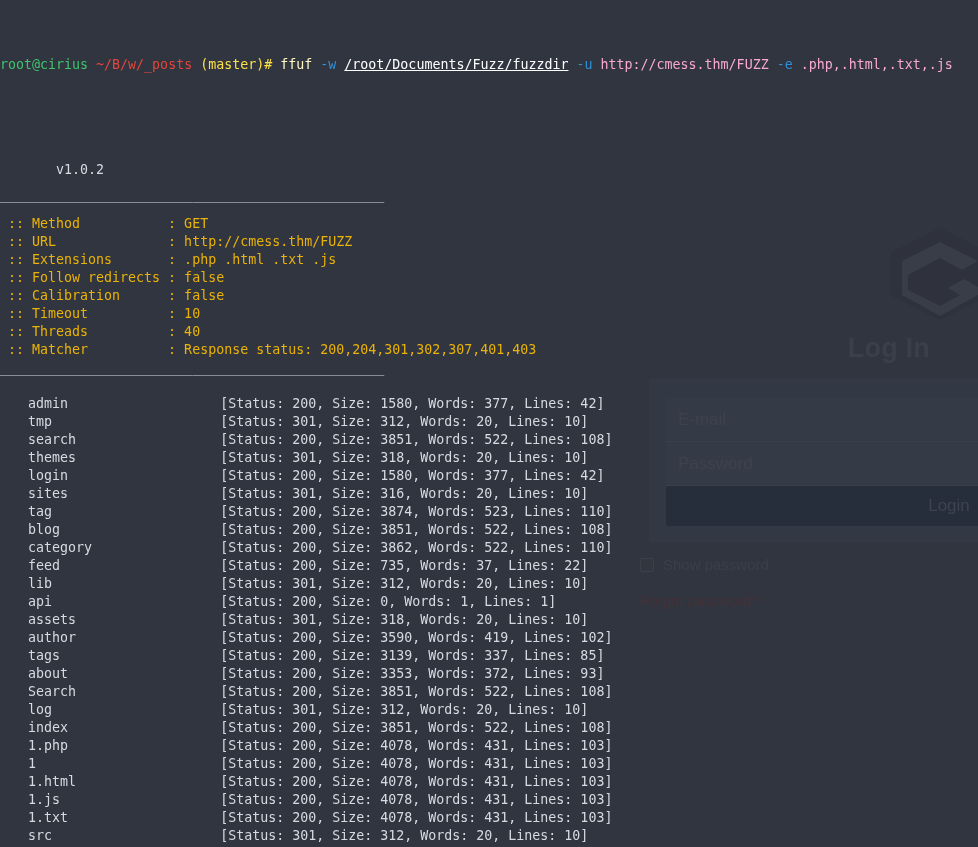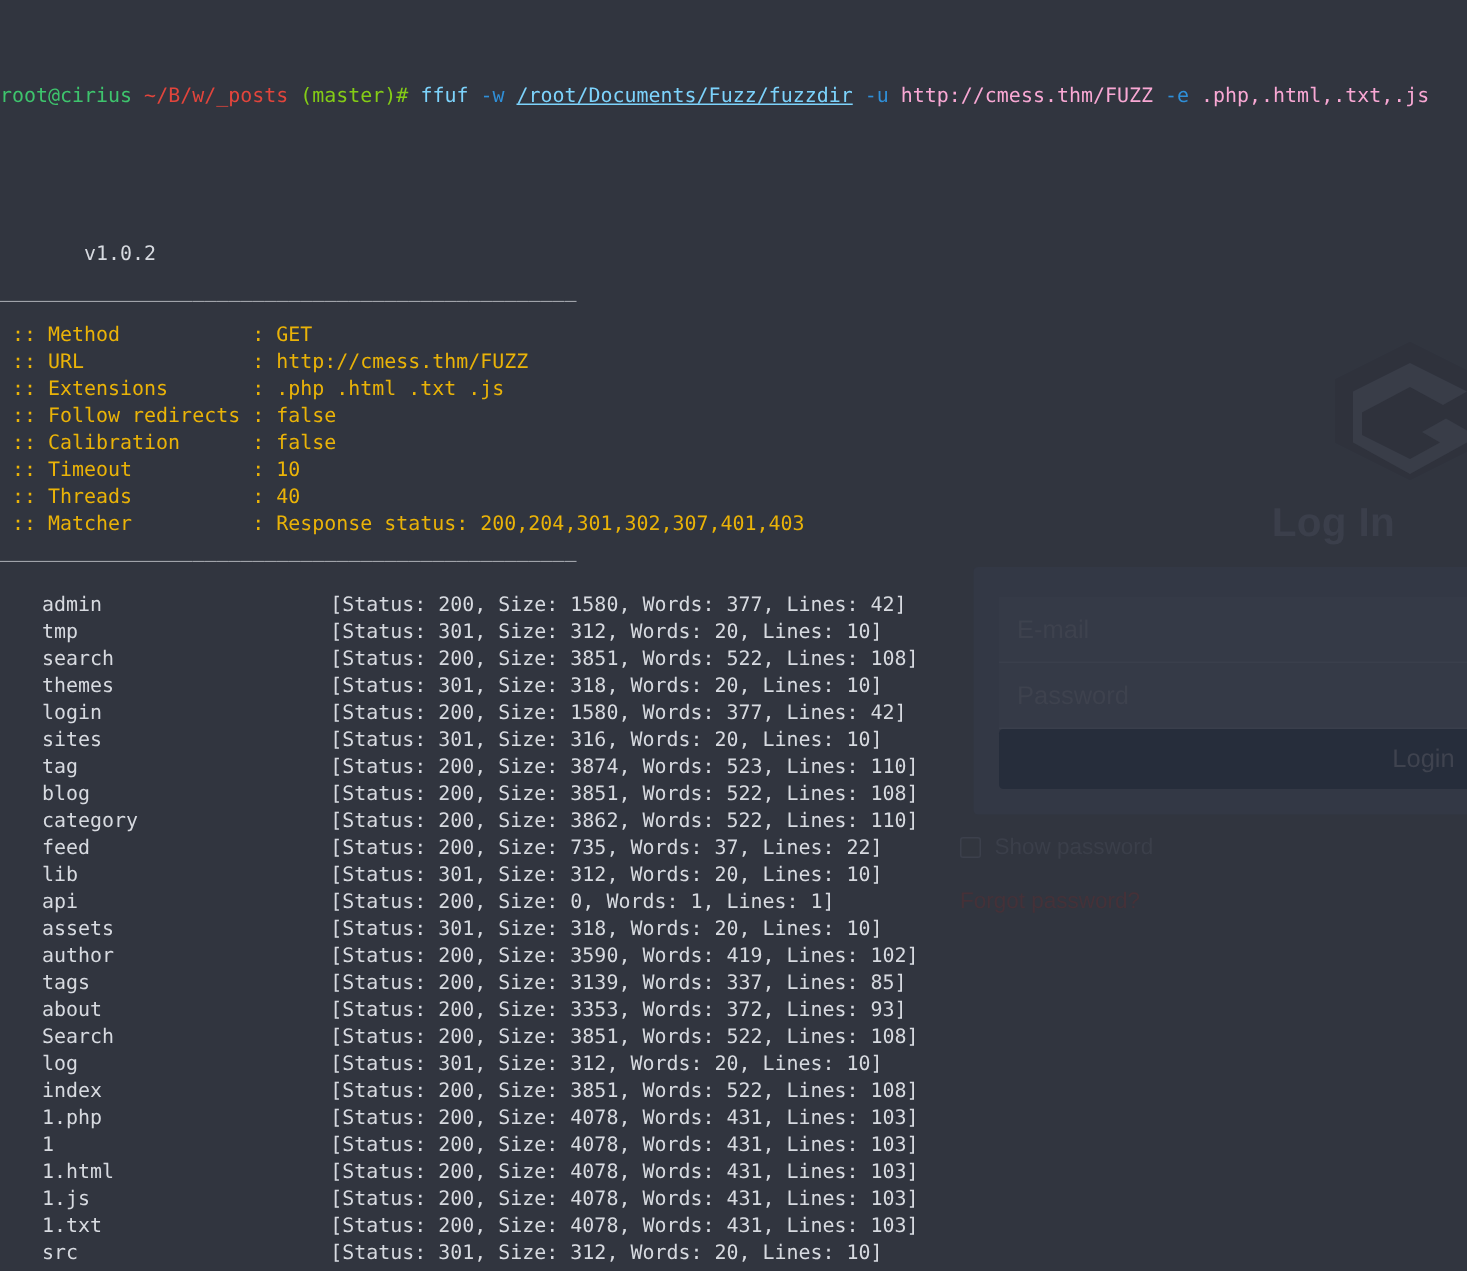--- a/index.html
+++ b/index.html
@@ -124,24 +124,24 @@
     line-height: 18px;
     white-space: pre;
     color: #d7dae0;
     padding: 2px 0 0 0;
     box-sizing: border-box;
   }
   .tline { white-space: pre; }
 
   .p-user   { color: #3ec46d; margin-top: 15px; }
   .p-path   { color: #e2453c; }
-  .p-host   { color: #84cc16; }
-  .c-cmd    { color: #7dd3fc; }
+  .p-host   { color: #fde047; }
+  .c-cmd    { color: #fef9c3; }
   .c-flag   { color: #2f8fd8; }
-  .c-link   { color: #7dd3fc; text-decoration: underline; }
+  .c-link   { color: #ffffff; text-decoration: underline; }
   .c-val    { color: #f9a8d4; }
 
   #banner {
     position: absolute;
     left: 0;
     top: 31px;
     color: #d7dae0;
     font-size: 13.3px;
     line-height: 18px;
     white-space: pre;

